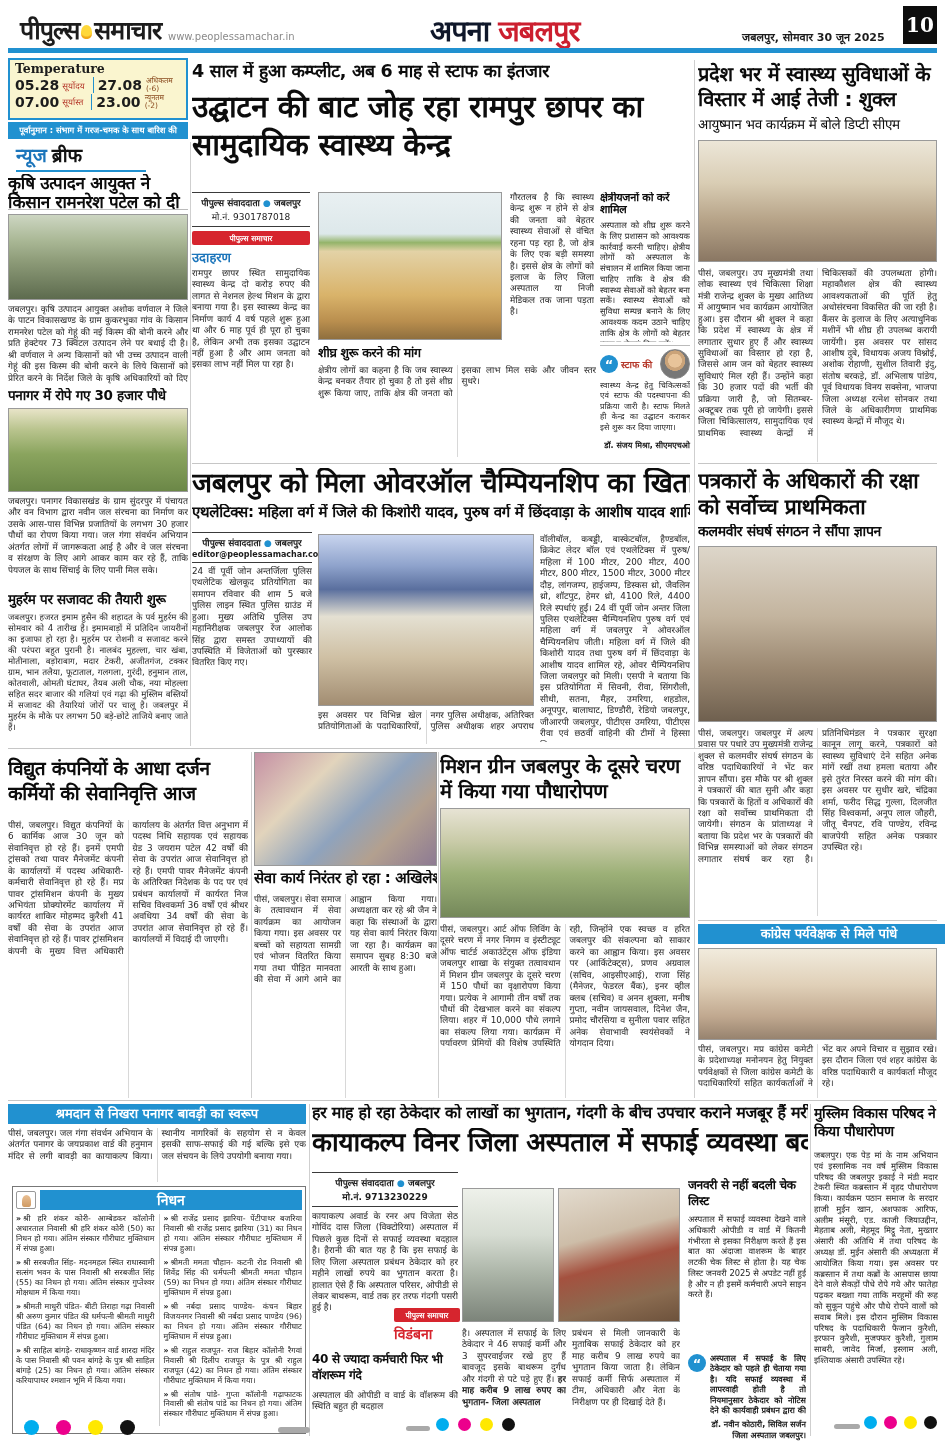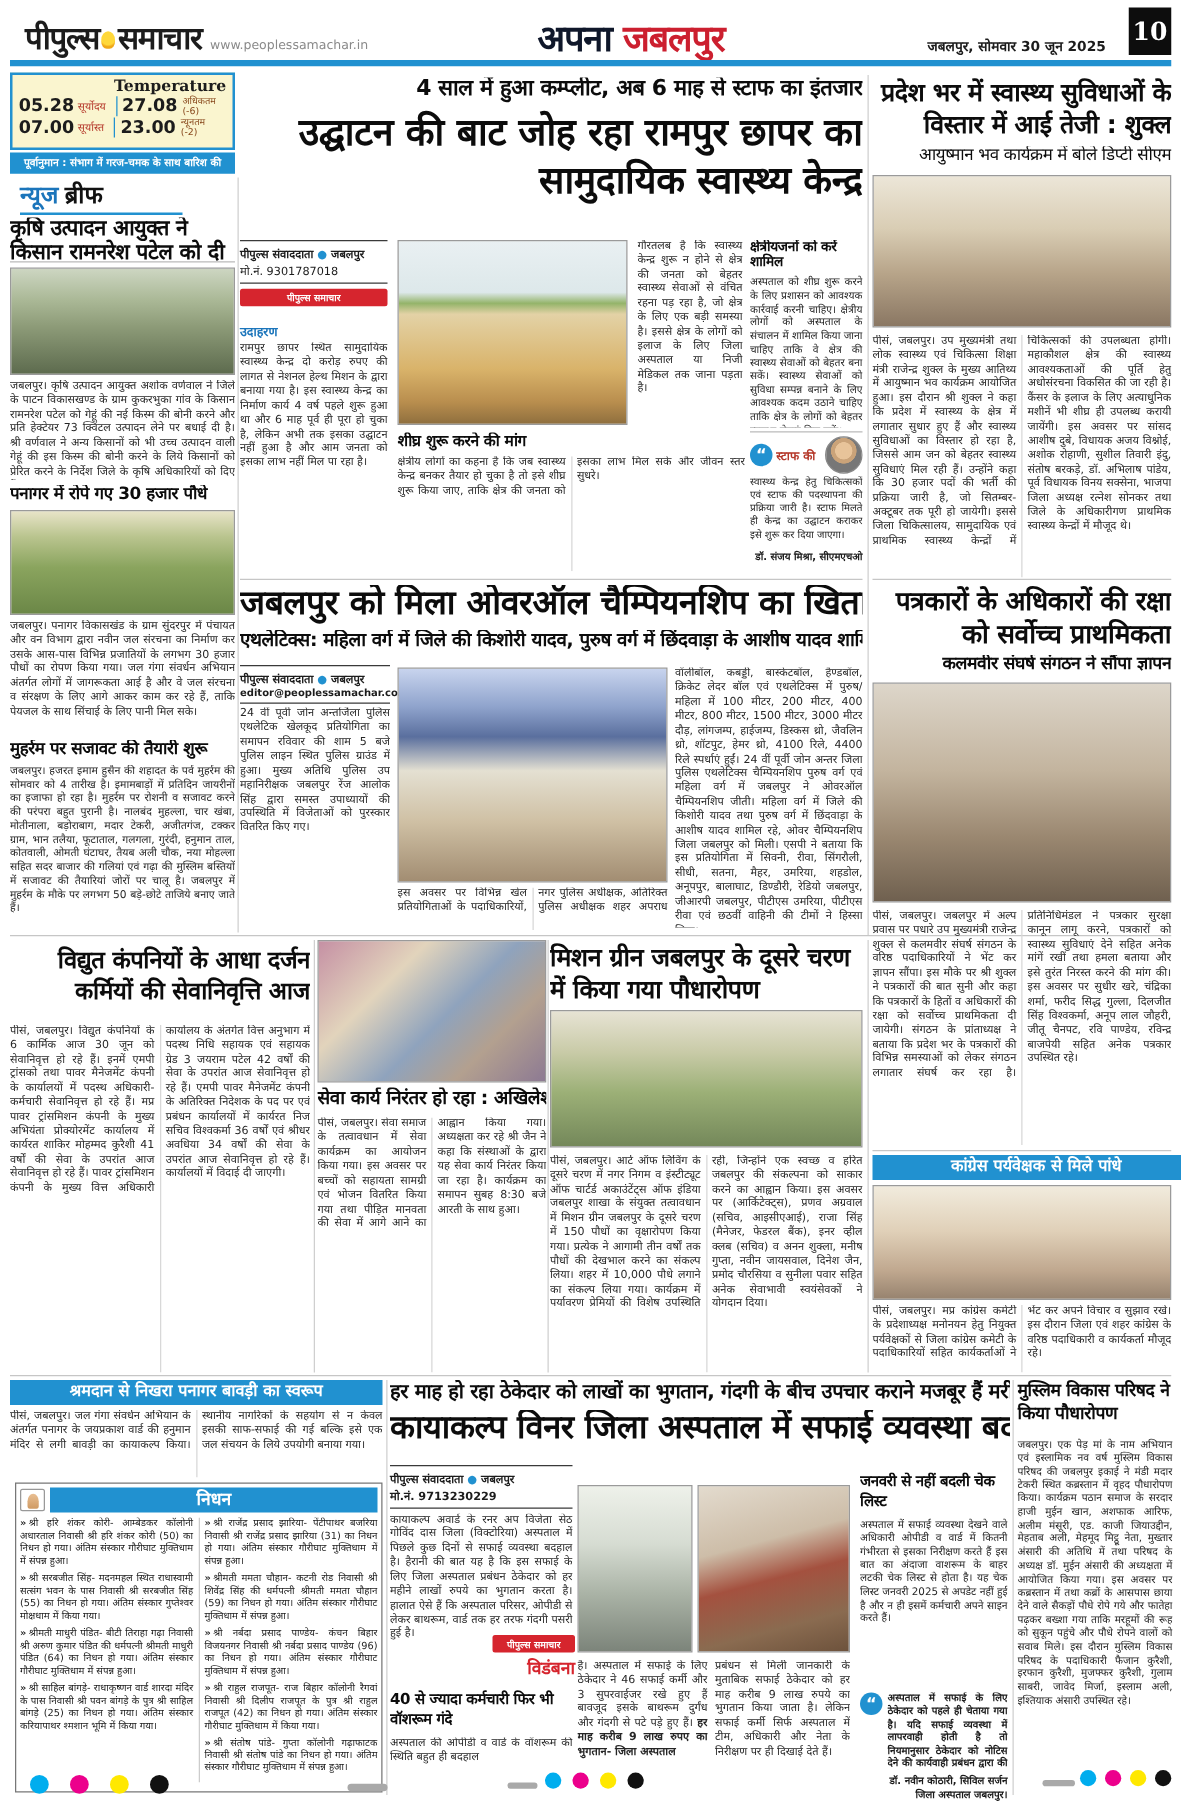--- a/index.html
+++ b/index.html
@@ -1,29 +1,29 @@
 <!DOCTYPE html>
 <html><head>
 <meta charset="utf-8">
 <style>
 *{margin:0;padding:0;box-sizing:border-box}
 html,body{background:#ffffff}
 body{position:relative;width:945px;height:1445px;margin:0 auto;font-family:"DejaVu Sans","Liberation Sans",sans-serif;color:#1c1c1c;overflow:hidden}
 .abs{position:absolute}
-.c{text-align:right}
+.c{text-align:left}
 .b{font-weight:bold}
 .hl{font-weight:bold;color:#0c0c0c;line-height:1.12;letter-spacing:-0.3px}
 .bt{font-size:8.8px;line-height:1.3;text-align:justify;color:#262626}
 .crop{overflow:hidden}
 .two{column-count:2;column-gap:9px;column-rule:1px solid #d8d8d8}
 .bluebar{background:#2191d0;color:#fff;font-weight:bold;text-align:center}
 .vr{position:absolute;width:1px;background:#cfcfcf}
 .hr{position:absolute;height:1px;background:#c6c6c6}
 .photo{position:absolute;border:1px solid #9a9a9a}
-.bybox{border-top:1.5px solid #3a3a3a;border-bottom:1.5px solid #3a3a3a;padding:3px 0;}
+.bybox{border-top:1.5px solid #3a3a3a;border-bottom:1.5px solid #3a3a3a;padding:3px 0;text-align:center}
 .bulb{width:11px;height:14px;background:radial-gradient(circle at 50% 35%,#ffd83a 0 55%,#f0a818 70%);border-radius:50% 50% 40% 40%;display:inline-block;margin:0 2px;vertical-align:middle}
 .redbadge{background:#d6252e;color:#fff;font-size:7.5px;font-weight:bold;text-align:center;padding:2px 3px;border-radius:2px}
 .dot{width:15px;height:15px;border-radius:50%;display:inline-block}
 .dash{background:#a9a9a9;border-radius:3px}
 .ph-farmers{background:linear-gradient(180deg,#cdd6c2 0%,#aab896 30%,#8d9b78 55%,#5d6b4e 100%)}
 .ph-field{background:linear-gradient(180deg,#e8e4c8 0%,#b9c48e 25%,#8aa45e 55%,#6b8747 100%)}
 .ph-building{background:linear-gradient(180deg,#e9f0f2 0%,#dde8ea 28%,#94b46a 34%,#e3d2a6 40%,#d9b36a 70%,#b98e4e 88%,#8f6f3e 100%)}
 .ph-officials{background:linear-gradient(180deg,#ece6d8 0%,#d9cdb4 35%,#b7a489 65%,#8a7763 100%)}
 .ph-stage{background:linear-gradient(180deg,#c8d4ee 0%,#8fa3cc 18%,#5a6f9e 32%,#e4e0d2 48%,#cfc0a4 72%,#a28d72 100%)}
 .ph-memo{background:linear-gradient(180deg,#ddd6ca 0%,#c3b49e 40%,#9b8871 70%,#6f604f 100%)}
@@ -95,21 +95,21 @@
 
 <div class="abs hl c crop" style="left:192px;top:62px;width:498px;height:24px;font-size:17.5px">4 साल में हुआ कम्प्लीट, अब 6 माह से स्टाफ का इंतजार</div>
 <div class="abs hl c crop" style="left:192px;top:88px;width:498px;height:96px;font-size:30px;line-height:1.25">उद्घाटन की बाट जोह रहा रामपुर छापर का सामुदायिक स्वास्थ्य केन्द्र</div>
 
 <div class="abs" style="left:192px;top:192px;width:118px">
   <div class="bybox" style="font-size:9px;font-weight:bold">
     <span>पीपुल्स संवाददाता</span> <span style="color:#2191d0">●</span> <span>जबलपुर</span>
     <div style="font-size:9px;font-weight:normal;margin-top:1px">मो.नं. 9301787018</div>
   </div>
   <div class="redbadge" style="margin-top:4px">पीपुल्स समाचार</div>
-  <div class="b" style="color:#1b75bb;font-size:10px;margin:13px 0 2px 0">उदाहरण</div>
+  <div class="b" style="color:#1b75bb;font-size:13px;margin:3px 0 2px 0">उदाहरण</div>
   <div class="bt crop" style="height:210px">रामपुर छापर स्थित सामुदायिक स्वास्थ्य केन्द्र दो करोड़ रुपए की लागत से नेशनल हेल्थ मिशन के द्वारा बनाया गया है। इस स्वास्थ्य केन्द्र का निर्माण कार्य 4 वर्ष पहले शुरू हुआ था और 6 माह पूर्व ही पूरा हो चुका है, लेकिन अभी तक इसका उद्घाटन नहीं हुआ है और आम जनता को इसका लाभ नहीं मिल पा रहा है।</div>
 </div>
 
 <div class="photo ph-building" style="left:318px;top:192px;width:184px;height:148px"></div>
 
 <div class="abs bt crop" style="left:510px;top:192px;width:84px;height:268px">गौरतलब है कि स्वास्थ्य केन्द्र शुरू न होने से क्षेत्र की जनता को बेहतर स्वास्थ्य सेवाओं से वंचित रहना पड़ रहा है, जो क्षेत्र के लिए एक बड़ी समस्या है। इससे क्षेत्र के लोगों को इलाज के लिए जिला अस्पताल या निजी मेडिकल तक जाना पड़ता है।</div>
 
 <div class="abs" style="left:600px;top:192px;width:90px">
   <div class="hl crop" style="font-size:11px;height:28px">क्षेत्रीयजनों को करें शामिल</div>
   <div class="bt crop" style="height:122px;font-size:8.3px">अस्पताल को शीघ्र शुरू करने के लिए प्रशासन को आवश्यक कार्रवाई करनी चाहिए। क्षेत्रीय लोगों को अस्पताल के संचालन में शामिल किया जाना चाहिए ताकि वे क्षेत्र की स्वास्थ्य सेवाओं को बेहतर बना सकें। स्वास्थ्य सेवाओं को सुविधा सम्पन्न बनाने के लिए आवश्यक कदम उठाने चाहिए ताकि क्षेत्र के लोगों को बेहतर स्वास्थ्य सेवाएं मिल सकें।</div>

